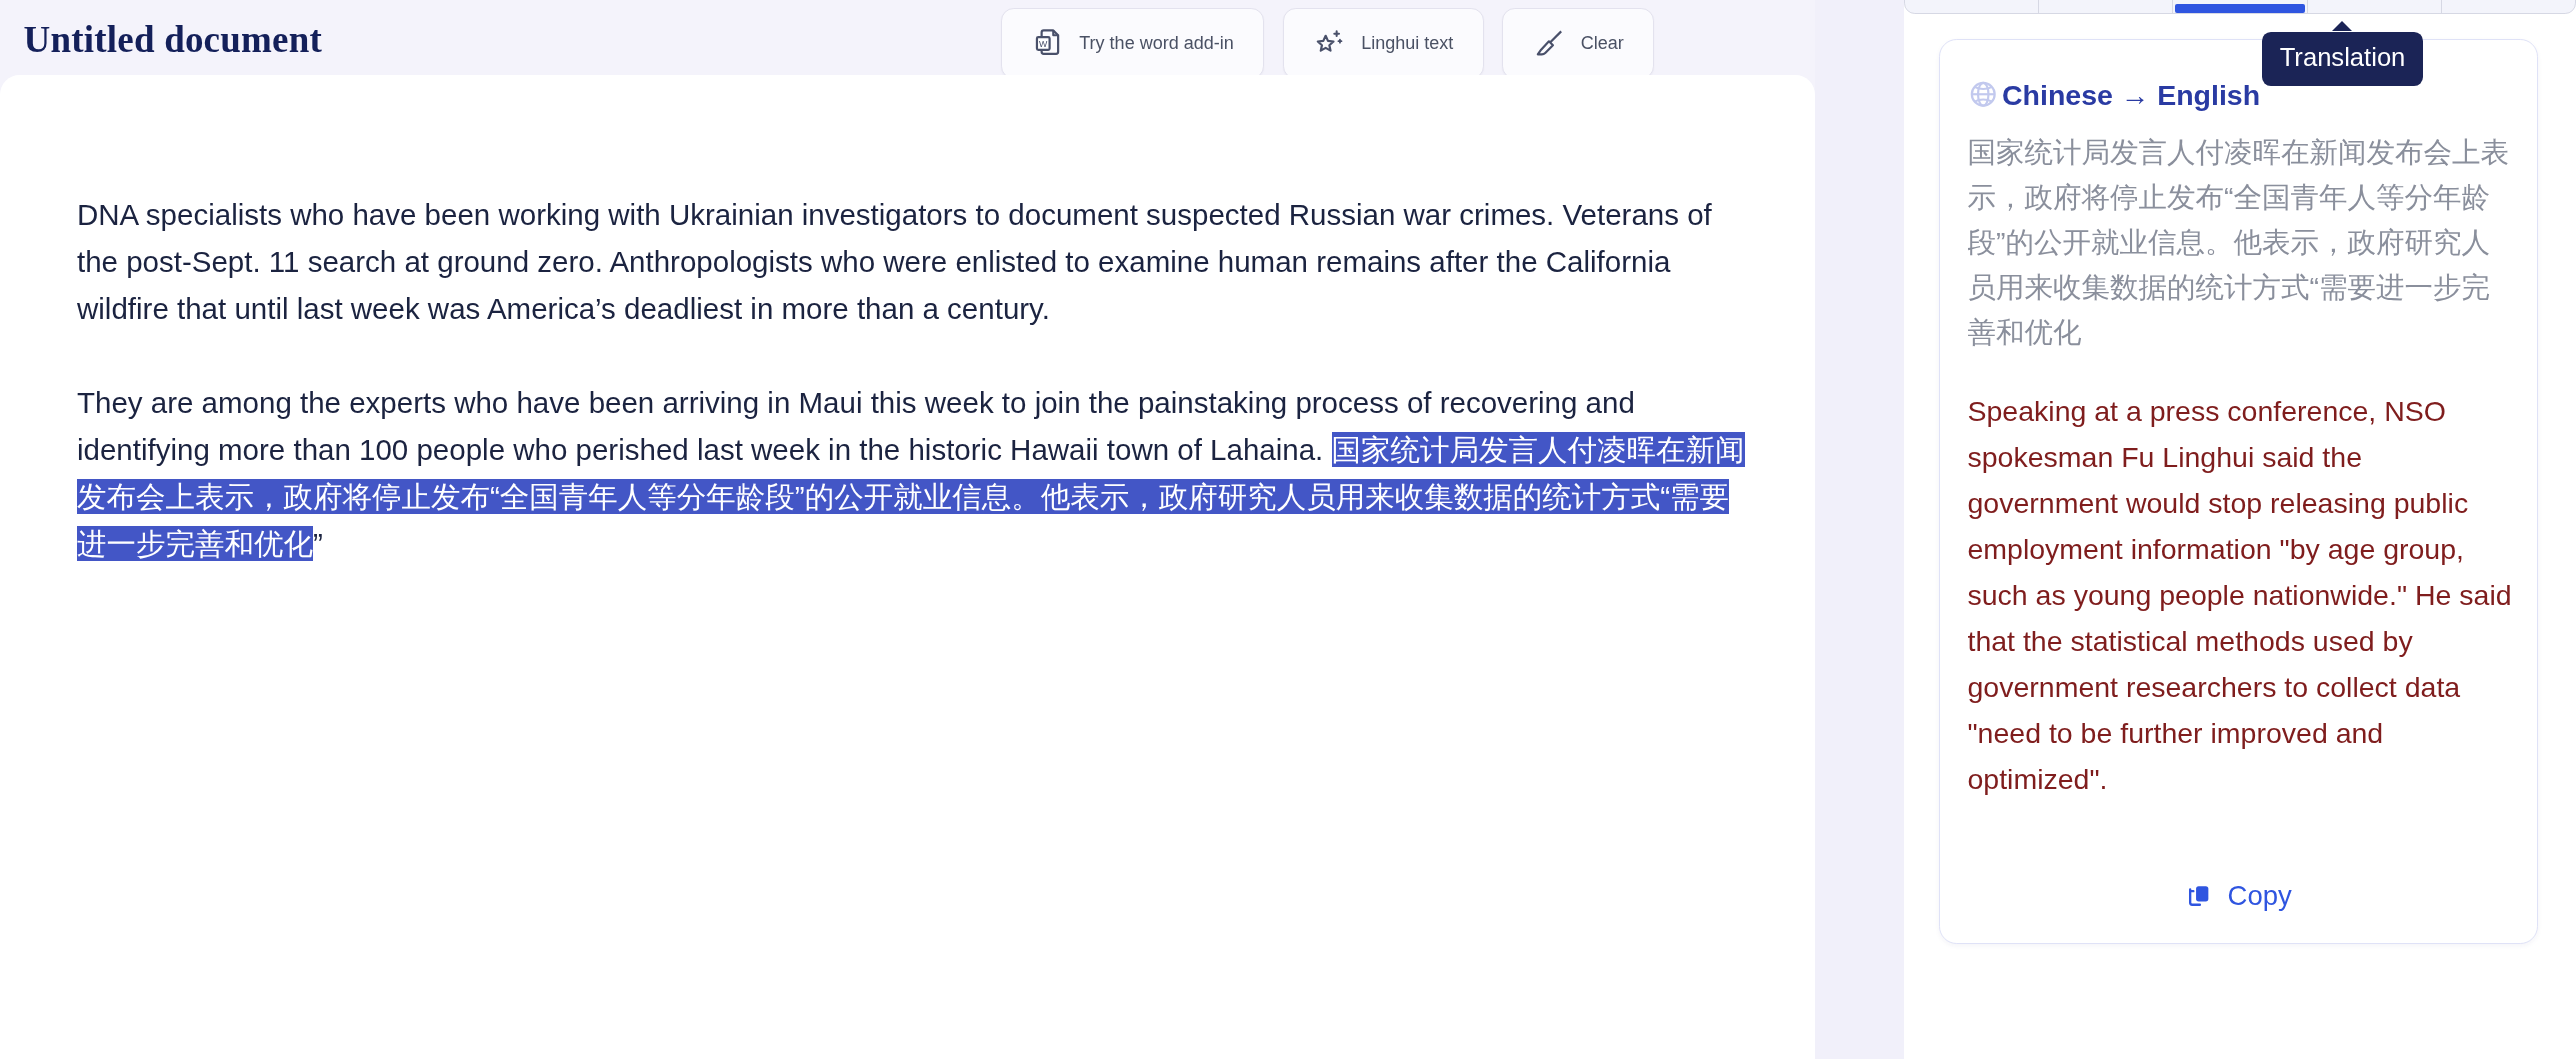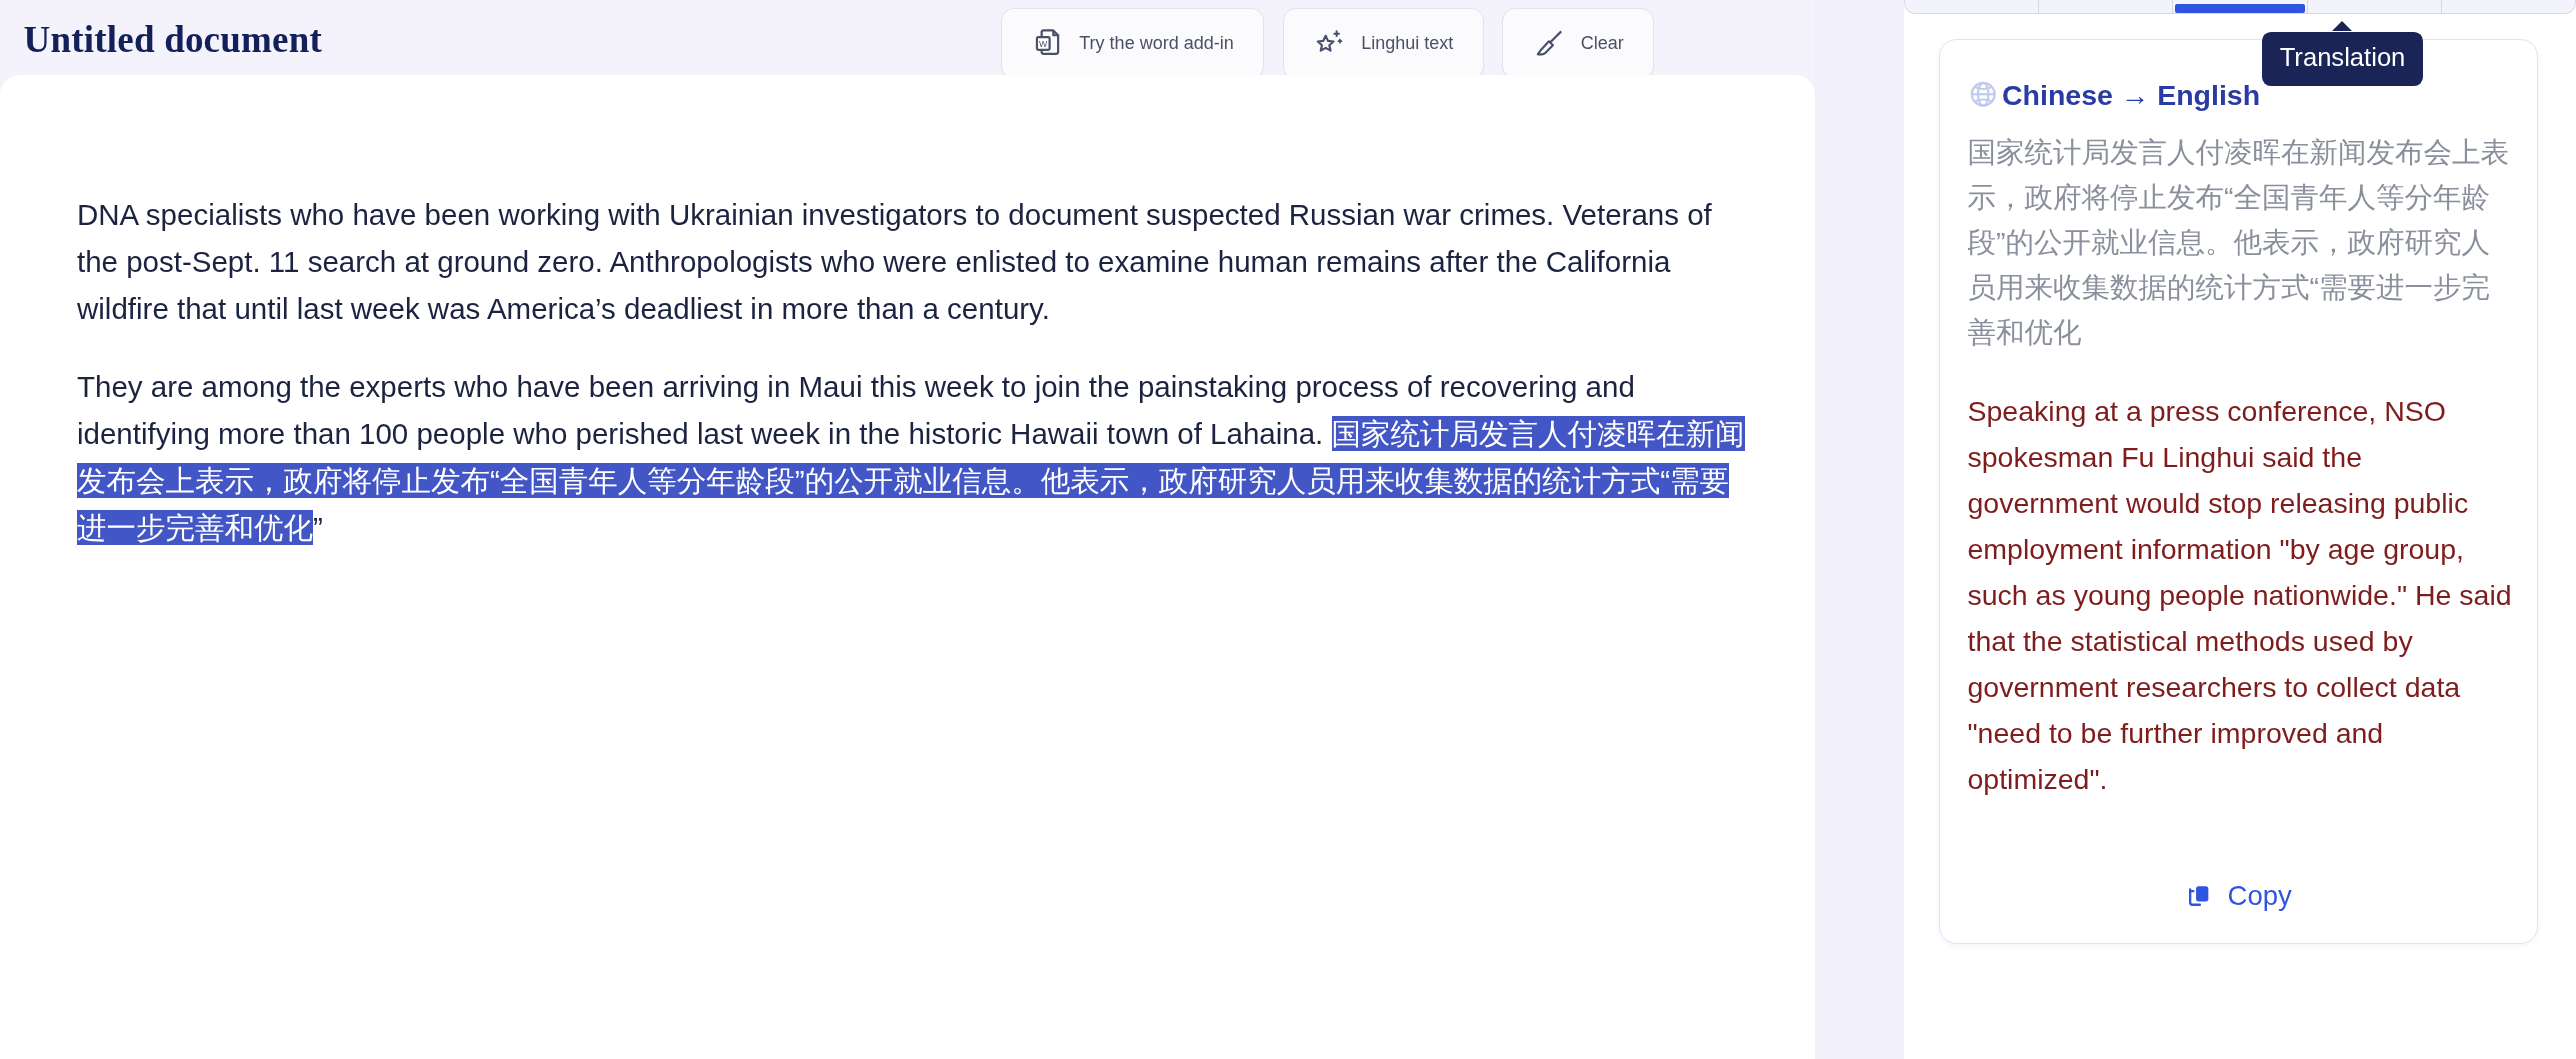--- a/index.html
+++ b/index.html
@@ -98,21 +98,21 @@
     position: absolute;
     left: 77px;
     top: 116px;
     width: 1672px;
   }
 
   .doc-para {
     font-size: 29.5px;
     line-height: 47px;
     color: #1b2340;
-    margin-bottom: 31px;
+    margin-bottom: 47px;
     font-family: "Liberation Sans", "DejaVu Sans", sans-serif;
   }
   .doc-para:last-child { margin-bottom: 4px; }
 
   .sel {
     background: #4356c6;
     color: #ffffff;
     box-decoration-break: clone;
     -webkit-box-decoration-break: clone;
     padding: 1px 0;

